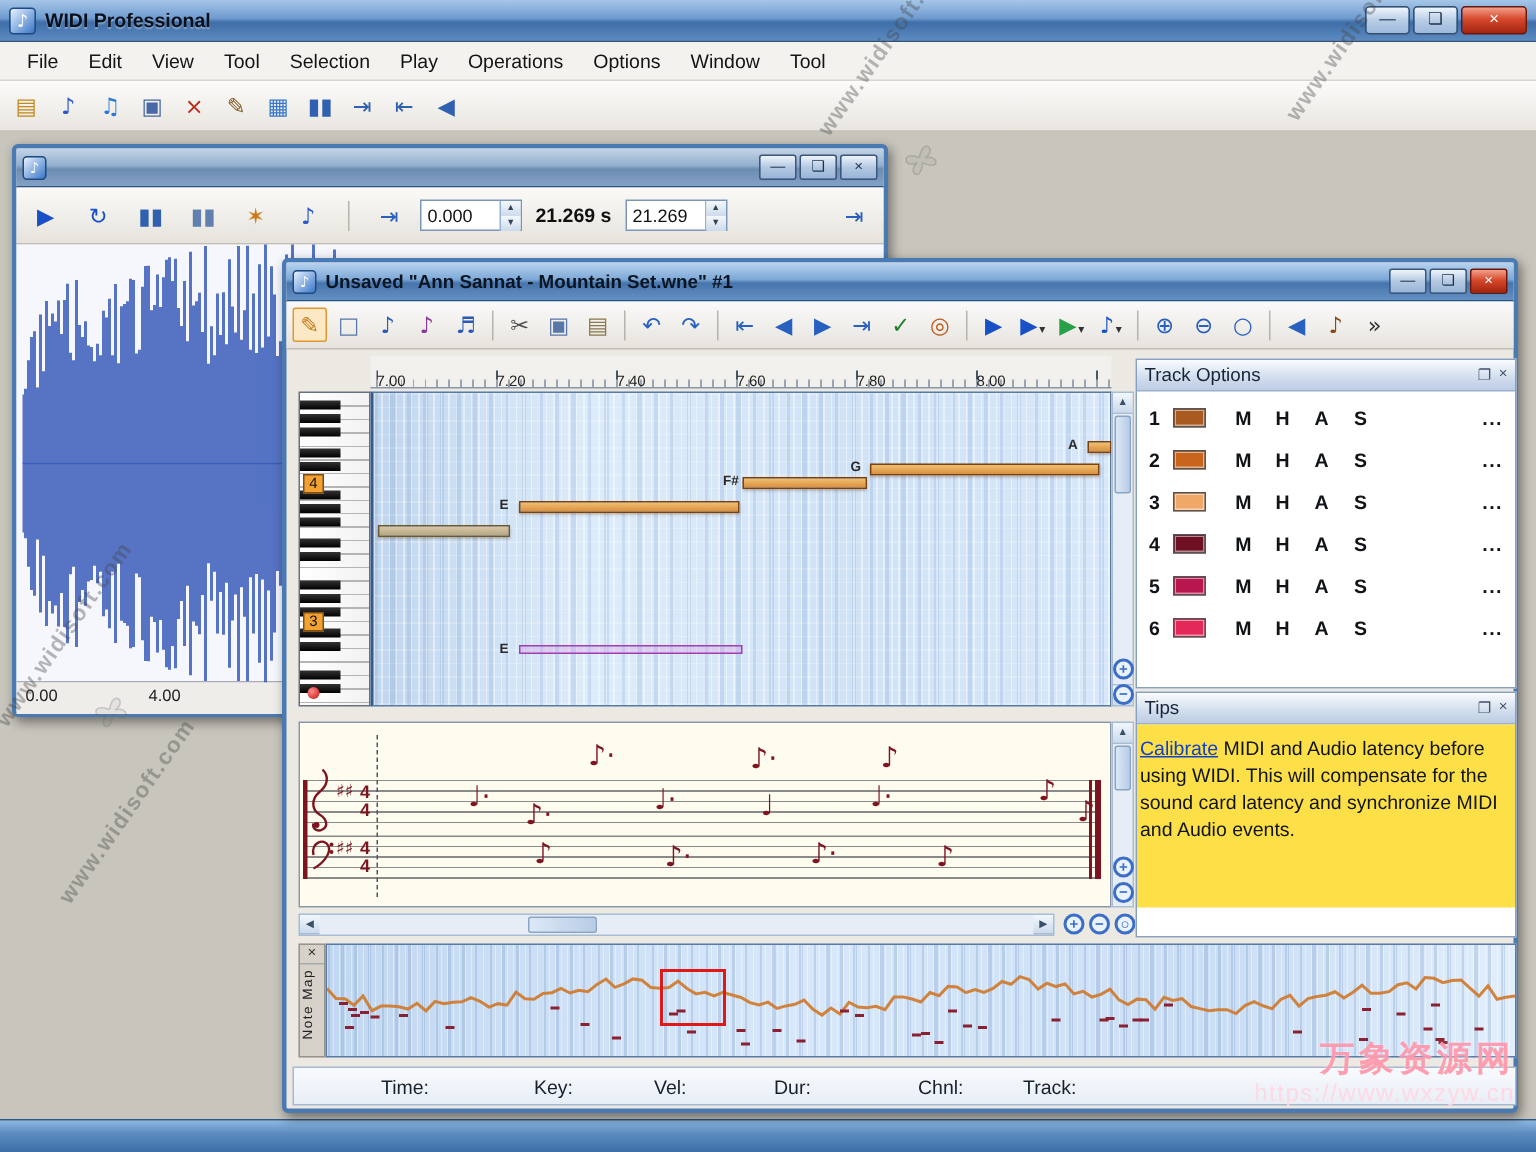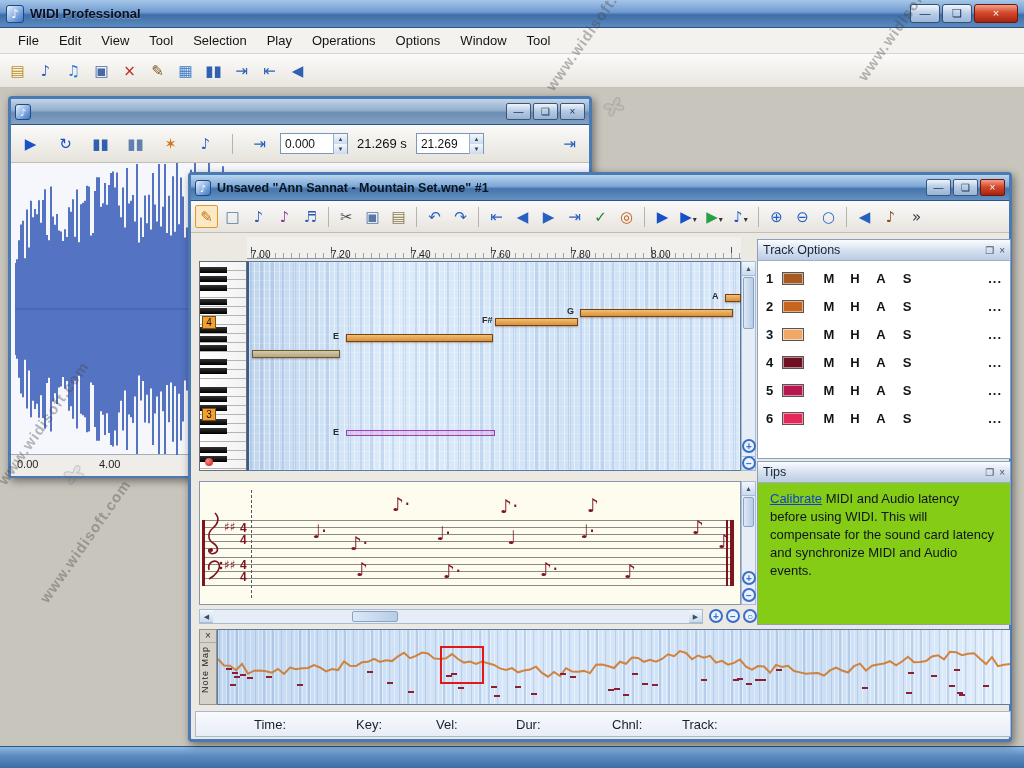--- a/index.html
+++ b/index.html
@@ -47,21 +47,21 @@
   
   .mp3-toolbar{position:absolute;left:0;top:26px;right:0;height:38px;
     background:linear-gradient(180deg,#fbfaf8,#e6e3dc);border-bottom:1px solid #c2beb6;
     display:flex;align-items:center;padding:0 8px;gap:9px;}
   .mp3-icons{display:flex;align-items:center;gap:12px;}
   .spin{display:flex;align-items:center;border:1px solid #7a96b8;background:#fff;height:21px;}
   .spin-value{width:52px;font-size:12px;padding:0 4px;}
   .spin-btns{display:flex;flex-direction:column;border-left:1px solid #9ab0cc;}
   .spin-btns span{width:13px;height:10px;font-size:6px;line-height:10px;text-align:center;color:#345;
     background:linear-gradient(180deg,#f4f8fc,#ccdaec);}
-  .time-static{font-size:13px;font-weight:normal;color:#101010;text-align:right;}
+  .time-static{font-size:13px;font-weight:bold;color:#101010;text-align:right;}
   .wave-area{position:absolute;left:0;top:64px;right:0;height:292px;background:#f5f7fd;border-bottom:1px solid #aab;}
   .wave-axis{position:absolute;left:0;top:356px;right:0;height:21px;background:#efedea;font-size:11px;color:#222;}
   .wave-axis span{position:absolute;top:3px;}
   
   .ed-toolbar{position:absolute;left:0;top:26px;right:0;height:32px;
     background:linear-gradient(180deg,#fbfafa,#e7e4de);border-bottom:1px solid #c2beb6;
     display:flex;align-items:center;padding:0 4px;gap:3px;}
   .ruler{position:absolute;left:56px;top:62px;width:494px;height:22px;background:#f2f0ec;
     border-bottom:1px solid #8a96a8;font-size:10px;color:#222;
     background-image:repeating-linear-gradient(90deg,#9aa4b2 0 1px,transparent 1px 8px),
@@ -127,21 +127,21 @@
   .panel-header{height:21px;background:linear-gradient(180deg,#fafcff,#d4dfee 55%,#bdccе3);
     background:linear-gradient(180deg,#fafcff,#d4dfee 55%,#bdcce3);
     border-bottom:1px solid #9ab0cc;display:flex;align-items:center;padding:0 5px;font-size:12.5px;color:#16243a;}
   .panel-header .ph-icons{margin-left:auto;display:flex;gap:5px;font-size:10px;color:#44526a;}
   .track-list{padding-top:3px;}
   .track-row{display:flex;align-items:center;height:28px;padding:0 8px;font-size:13px;color:#101418;}
   .t-num{width:16px;font-weight:bold;}
   .t-swatch{width:22px;height:13px;border:1px solid #555;box-shadow:inset 0 0 0 1px rgba(255,255,255,.5);margin-right:12px;}
   .t-btn{width:26px;font-weight:bold;text-align:center;}
   .t-more{margin-left:auto;font-weight:bold;letter-spacing:1px;}
-  .tips-body{background:#84cc16;height:141px;padding:7px 12px;font-size:13px;line-height:18px;color:#10141c;}
+  .tips-body{background:#fde047;height:122px;padding:7px 2px;font-size:13px;line-height:18px;color:#10141c;}
   .tips-link{color:#1440c8;text-decoration:underline;}
   
   .wm-layer{position:absolute;left:0;top:0;width:1024px;height:768px;pointer-events:none;z-index:60;}
   .wm-text{position:absolute;font-size:15px;font-weight:bold;color:rgba(70,70,70,.38);transform-origin:left top;letter-spacing:1px;}
   .butterfly{position:absolute;opacity:.3;}
   .site-wm{position:absolute;right:14px;top:690px;text-align:right;z-index:61;pointer-events:none;}
   .site-wm .cn{font-size:23px;font-weight:bold;color:rgba(255,150,170,.92);letter-spacing:3px;text-shadow:0 0 3px rgba(255,255,255,.4);}
   .site-wm .url{font-size:16px;color:rgba(255,215,225,.95);letter-spacing:1px;}
 </style>
 </head>
@@ -557,14 +557,18 @@
       <path d="M13 13 C4 2 0 15 10 15 C0 18 6 28 13 17 M13 13 C22 2 26 15 16 15 C26 18 20 28 13 17" stroke="#666" fill="rgba(120,120,120,.3)"></path>
     </svg>
     <svg class="butterfly" width="26" height="26" style="left:60px;top:460px;transform:rotate(-30deg);">
       <path d="M13 13 C4 2 0 15 10 15 C0 18 6 28 13 17 M13 13 C22 2 26 15 16 15 C26 18 20 28 13 17" stroke="#666" fill="rgba(120,120,120,.3)"></path>
     </svg>
   <div class="wm-text" style="left: -6px; top: 478px; transform: rotate(-55deg);">www.widisoft.com</div>
       <div class="wm-text" style="left: 36px; top: 596px; transform: rotate(-55deg);">www.widisoft.com</div>
       <div class="wm-text" style="left: 542px; top: 84px; transform: rotate(-55deg);">www.widisoft.com</div>
       <div class="wm-text" style="left: 854px; top: 74px; transform: rotate(-55deg);">www.widisoft.com</div>
     </div>
+  <div class="site-wm">
+    <div class="cn">万象资源网</div>
+    <div class="url">https://www.wxzyw.cn</div>
+  </div>
 
 </div>
 
 </body></html>

